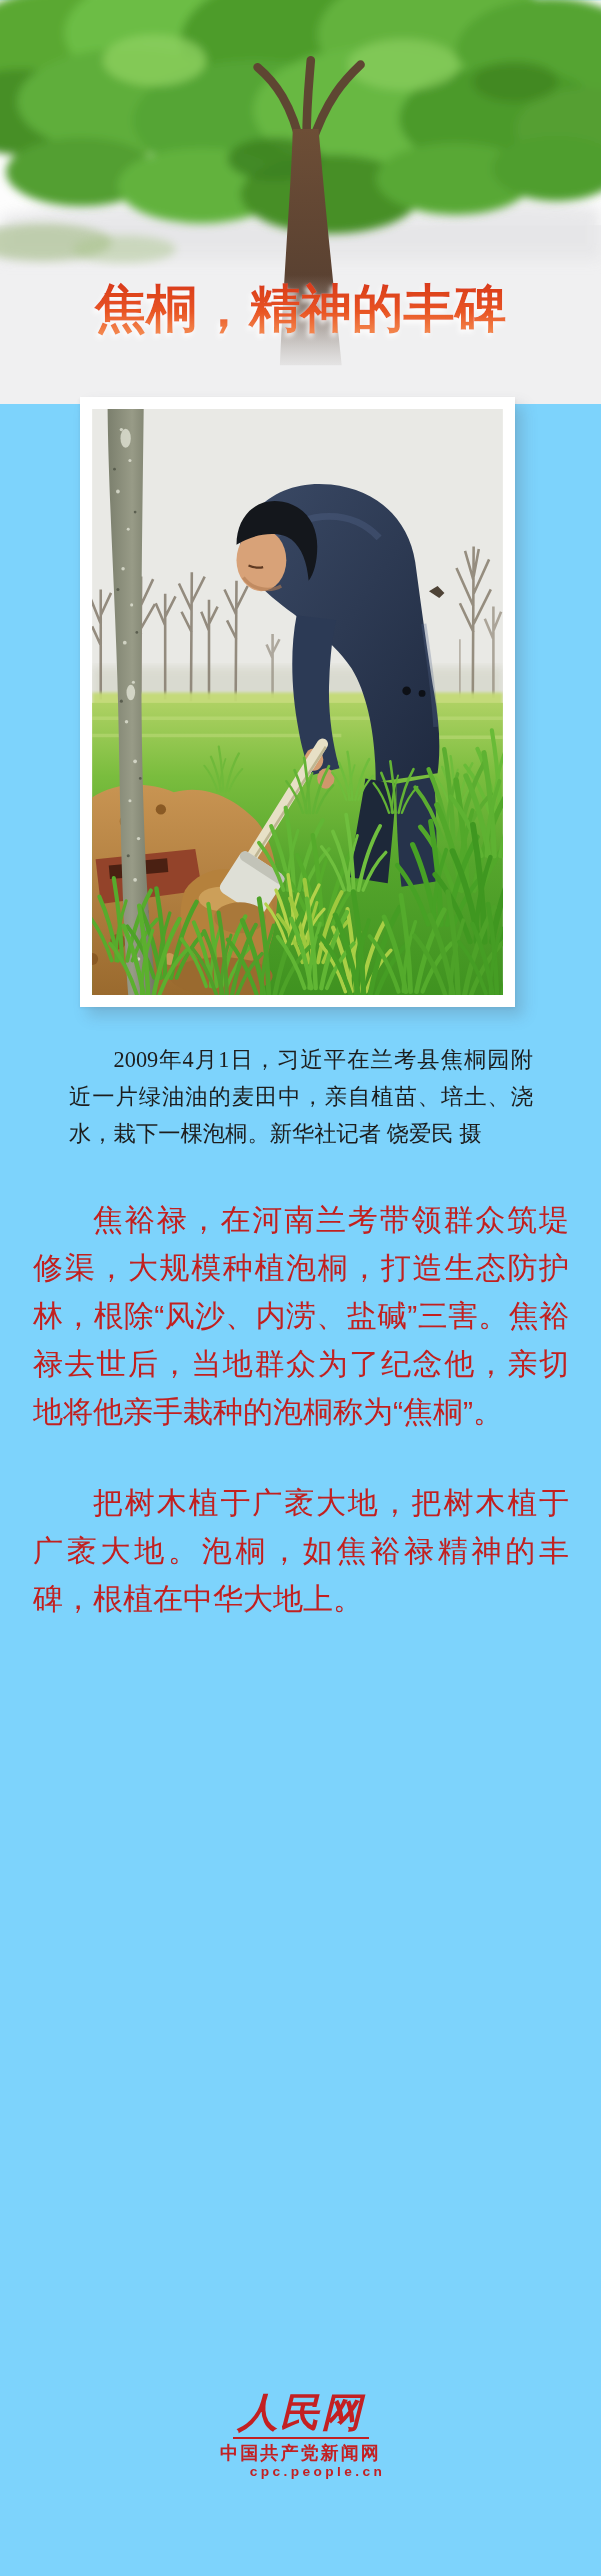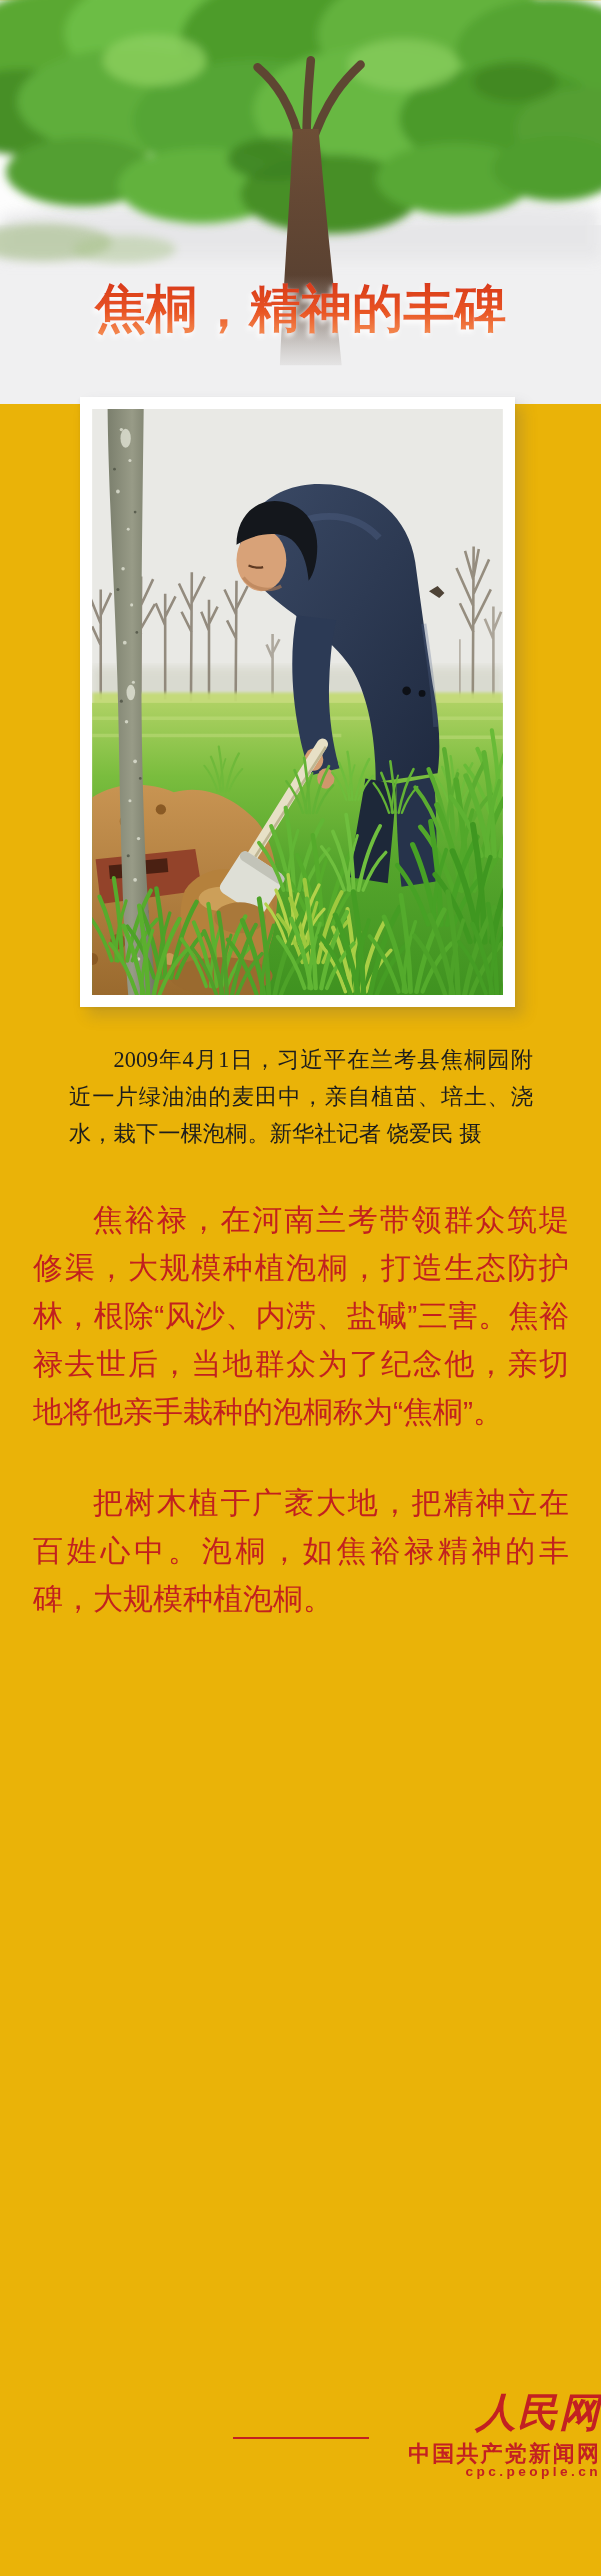--- a/index.html
+++ b/index.html
@@ -1,18 +1,18 @@
 <!DOCTYPE html>
 <html style="font-size:13.7px"><head>
 <meta charset="utf-8">
 <style>
   html,body { margin:0; padding:0; background:#dcdcde; }
   .page {
     position:relative; width:601px; height:2576px; margin:0 auto;
-    background:#eab308; overflow:hidden;
+    background:#7dd3fc; overflow:hidden;
     font-family:"Liberation Sans","DejaVu Sans",sans-serif;
   }
   .hero { position:absolute; left:0; top:0; width:601px; height:404px; }
   .title-wrap { position:absolute; left:0; top:273px; width:601px; text-align:center; z-index:3; }
   .title-wrap svg { display:block; margin:0 auto; }
 
   .frame {
     position:absolute; left:80px; top:397px; width:411px;
     background:#ffffff; padding:12px; margin:0; z-index:2;
     box-shadow: 7.7px 8.6px 13.7px rgba(80,80,95,0.22), 0 1.7px 3.4px rgba(0,0,0,0.08);
@@ -25,24 +25,24 @@
     font-size:22.3px; line-height:37px; color:#1d1d1d;
     text-align:justify; text-indent:2em;
   }
 
   .article { position:absolute; left:33px; top:1196px; width:536px; }
   .article p {
     margin:0 0 43px 0; font-size:30px; line-height:48px;
     color:#c2201f; text-align:justify; text-indent:2em;
   }
 
-  .footer { position:absolute; left:0; top:2390px; width:601px; text-align:right; color:#c32022; }
+  .footer { position:absolute; left:0; top:2390px; width:601px; text-align:center; color:#c32022; }
   .logo-main { font-size:40px; font-weight:bold; font-style:italic; letter-spacing:1.7px; line-height:45px; }
   .logo-line { width:136px; height:2.6px; background:#c32022; margin:1.7px auto 4.3px auto; }
-  .logo-sub { font-size:22px; font-weight:bold; letter-spacing:2.1px; line-height:19px; }
+  .logo-sub { font-size:18px; font-weight:bold; letter-spacing:2.1px; line-height:19px; }
   .logo-url { font-size:13.7px; font-weight:bold; letter-spacing:3.4px; line-height:15.5px; margin-top:1.7px;padding-left:34px; }
 </style>
 </head>
 <body>
 
 <div class="page">
 
   <div class="hero">
     <svg width="601" height="404" viewBox="0 0 700 470">
       <defs>
@@ -287,21 +287,21 @@
         <use href="#tuft" stroke="#5bb02e" transform="translate(60,682) scale(1.3)"></use>
         <use href="#tuft" stroke="#509f2a" transform="translate(152,682) scale(1.2)"></use>
       </g>
     </svg>
   </figure>
 
   <p class="caption">2009年4月1日，习近平在兰考县焦桐园附近一片绿油油的麦田中，亲自植苗、培土、浇水，栽下一棵泡桐。新华社记者 饶爱民 摄</p>
 
   <article class="article">
     <p>焦裕禄，在河南兰考带领群众筑堤修渠，大规模种植泡桐，打造生态防护林，根除“风沙、内涝、盐碱”三害。焦裕禄去世后，当地群众为了纪念他，亲切地将他亲手栽种的泡桐称为“焦桐”。</p>
-    <p>把树木植于广袤大地，把精神立在百姓心中。泡桐，如焦裕禄精神的丰碑，大规模种植泡桐。</p>
+    <p>把树木植于广袤大地，把树木植于广袤大地。泡桐，如焦裕禄精神的丰碑，根植在中华大地上。</p>
   </article>
 
   <footer class="footer">
     <div class="logo-main">人民网</div>
     <div class="logo-line"></div>
     <div class="logo-sub">中国共产党新闻网</div>
     <div class="logo-url">cpc.people.cn</div>
   </footer>
 
 </div>

